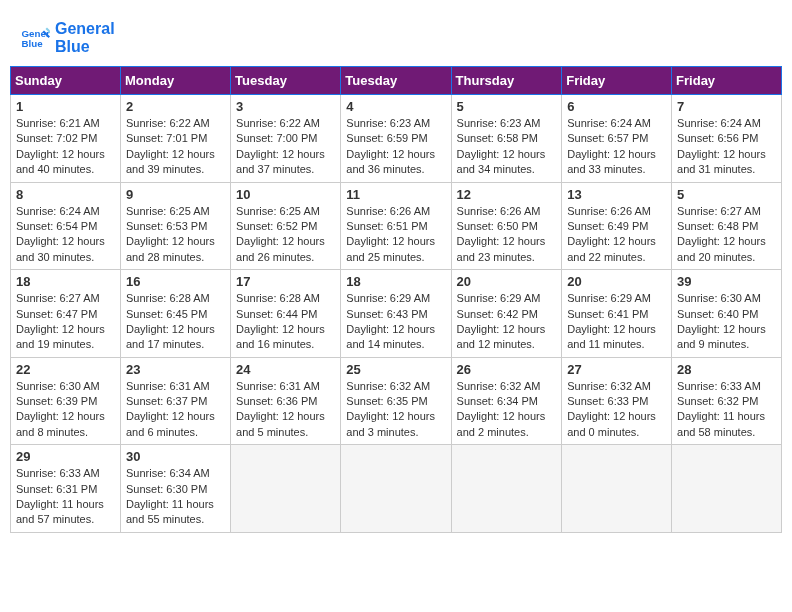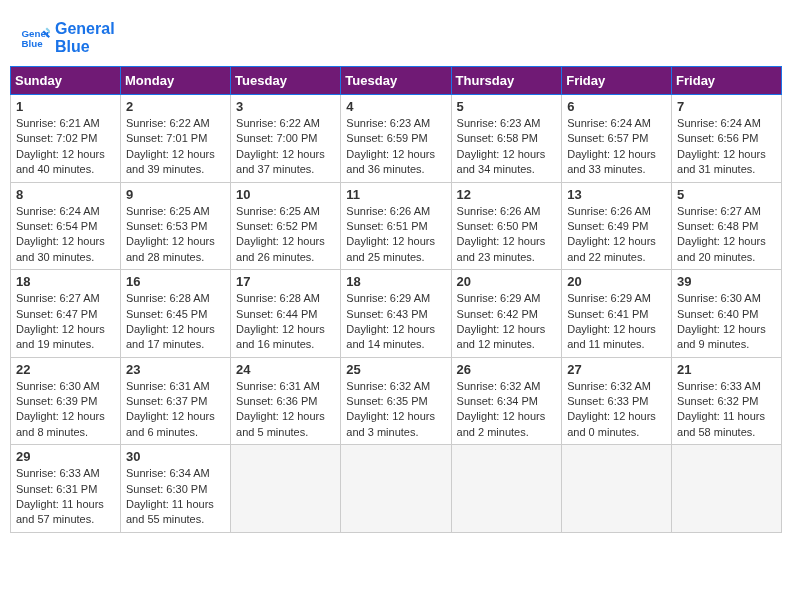--- a/index.html
+++ b/index.html
@@ -330,21 +330,21 @@
       </td>
         <td>
         <span class="day-num">27</span>
         <div class="day-info">
           Sunrise: 6:32 AM<br>
           Sunset: 6:33 PM<br>
           Daylight: 12 hours and 0 minutes.
         </div>
       </td>
         <td>
-        <span class="day-num">21</span>
+        <span class="day-num">28</span>
         <div class="day-info">
           Sunrise: 6:33 AM<br>
           Sunset: 6:32 PM<br>
           Daylight: 11 hours and 58 minutes.
         </div>
       </td>
       </tr>
       <tr>
         <td>
         <span class="day-num">29</span>

